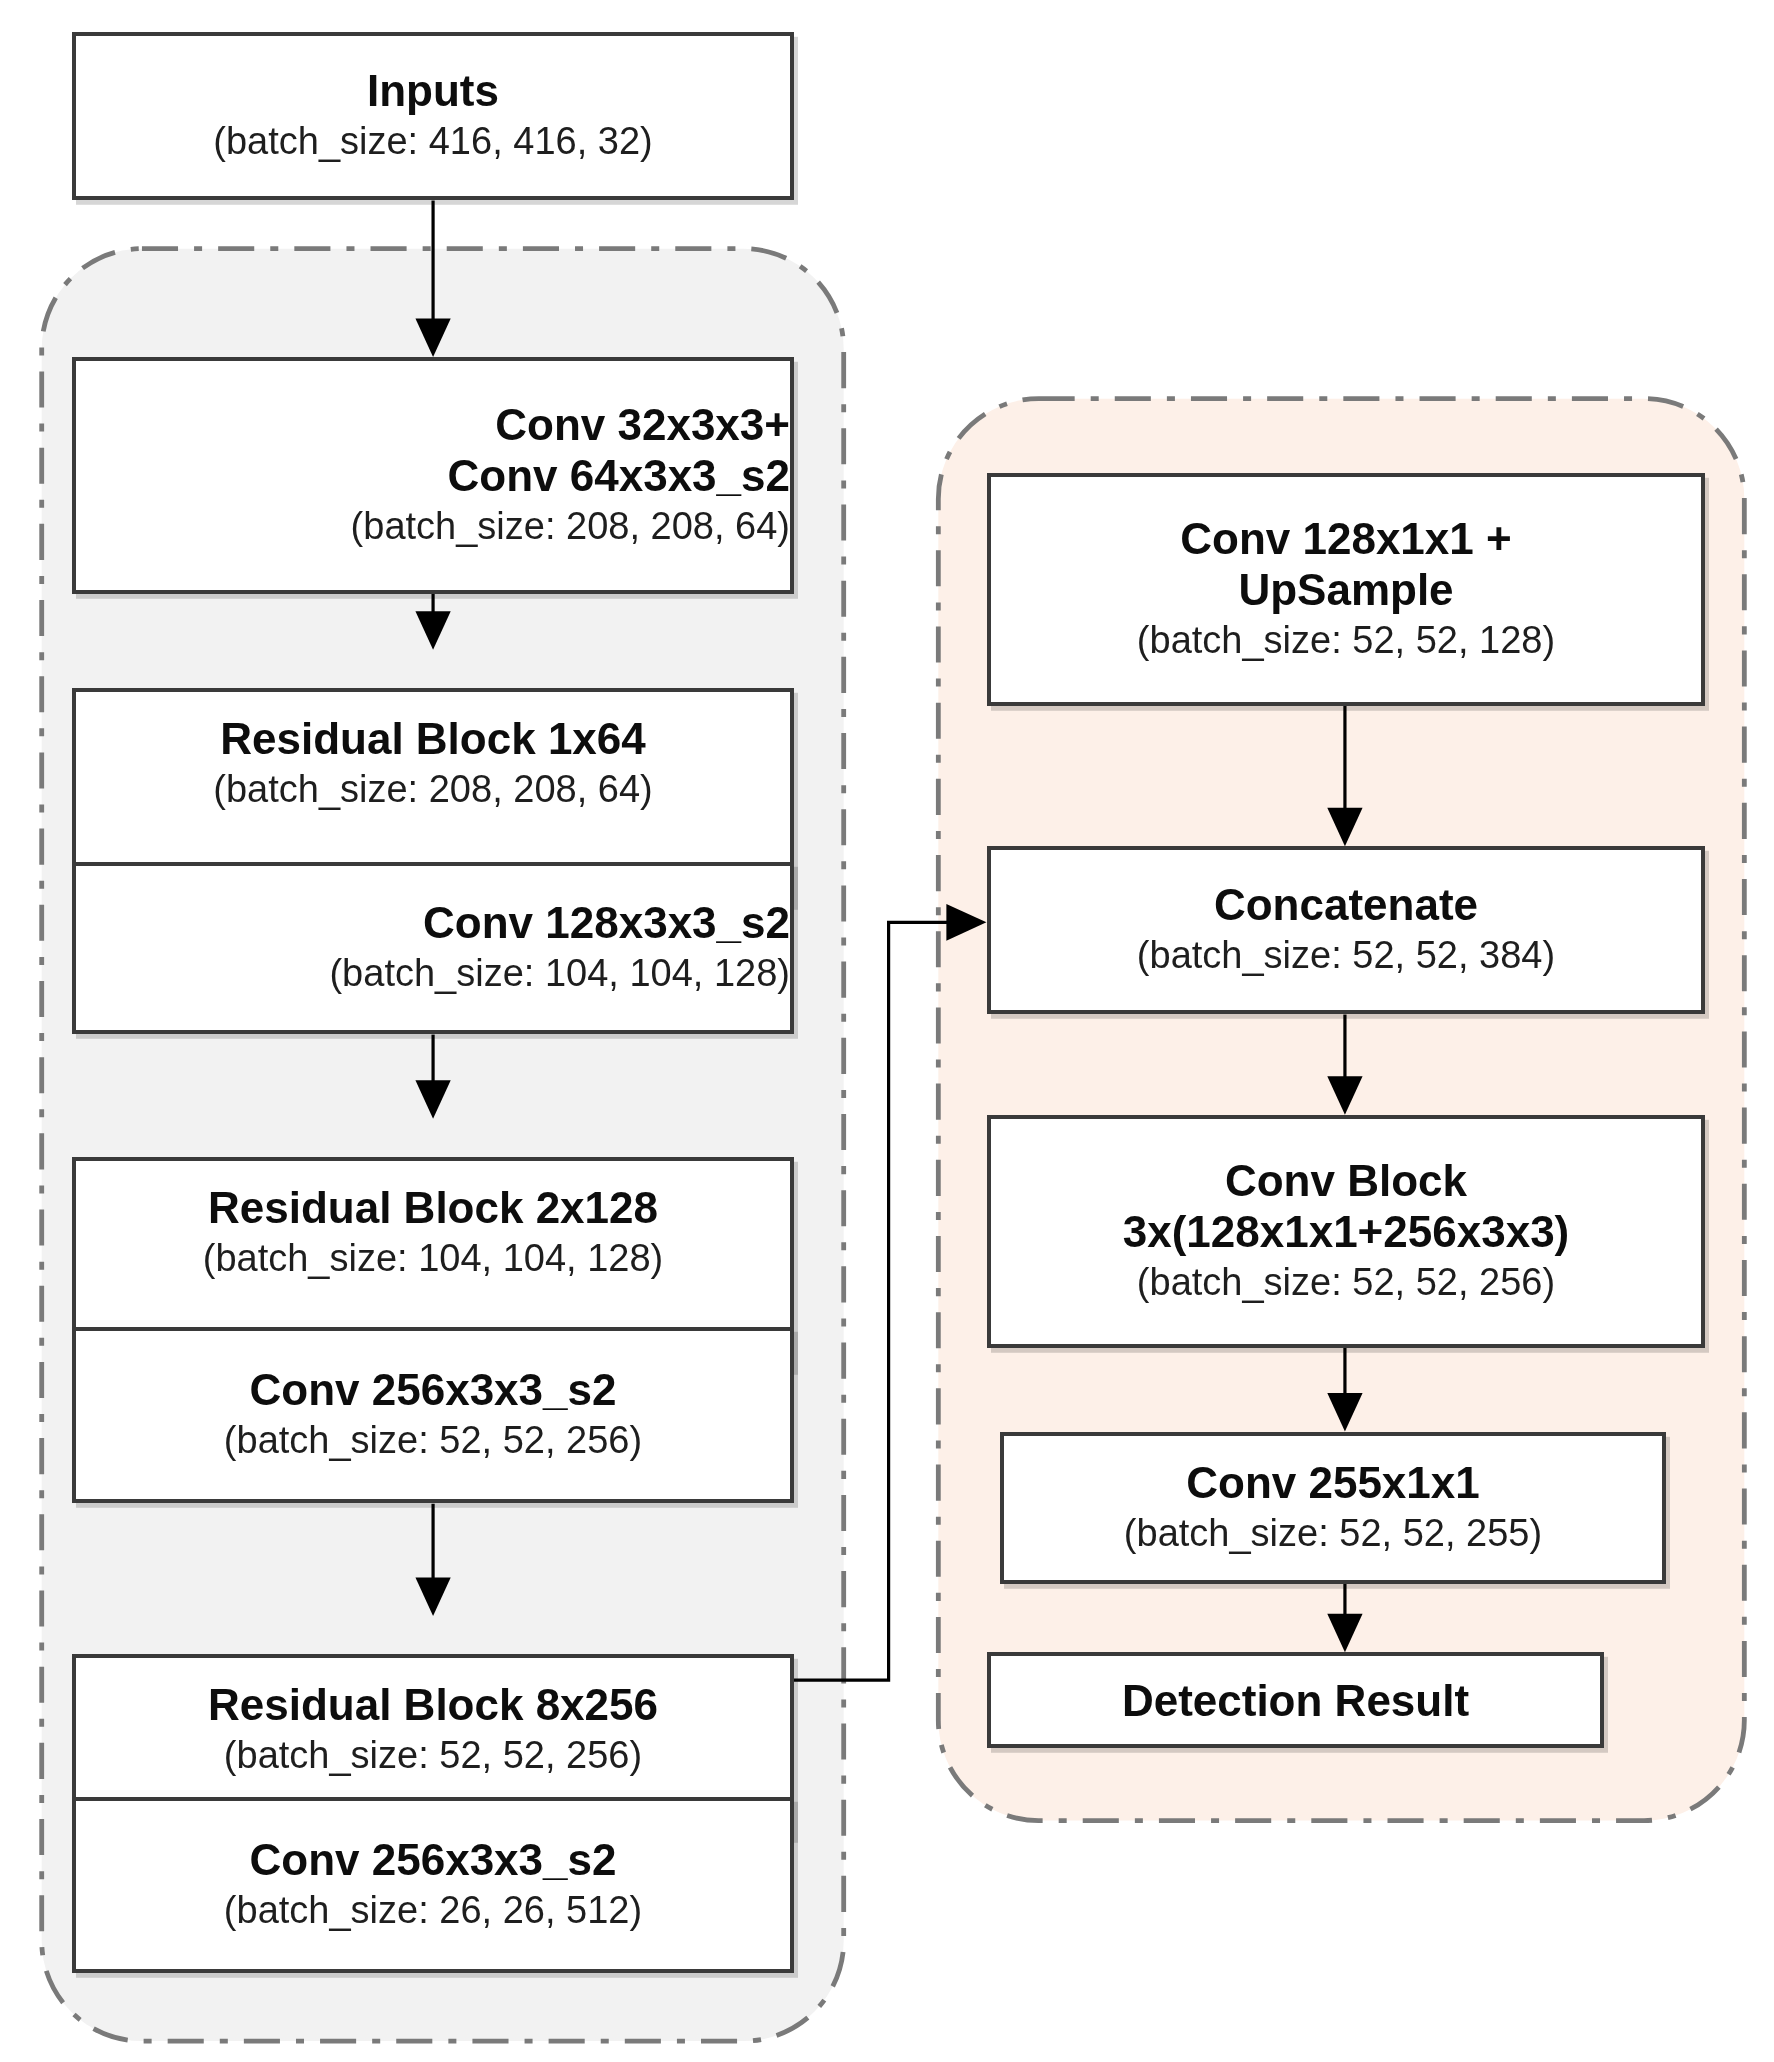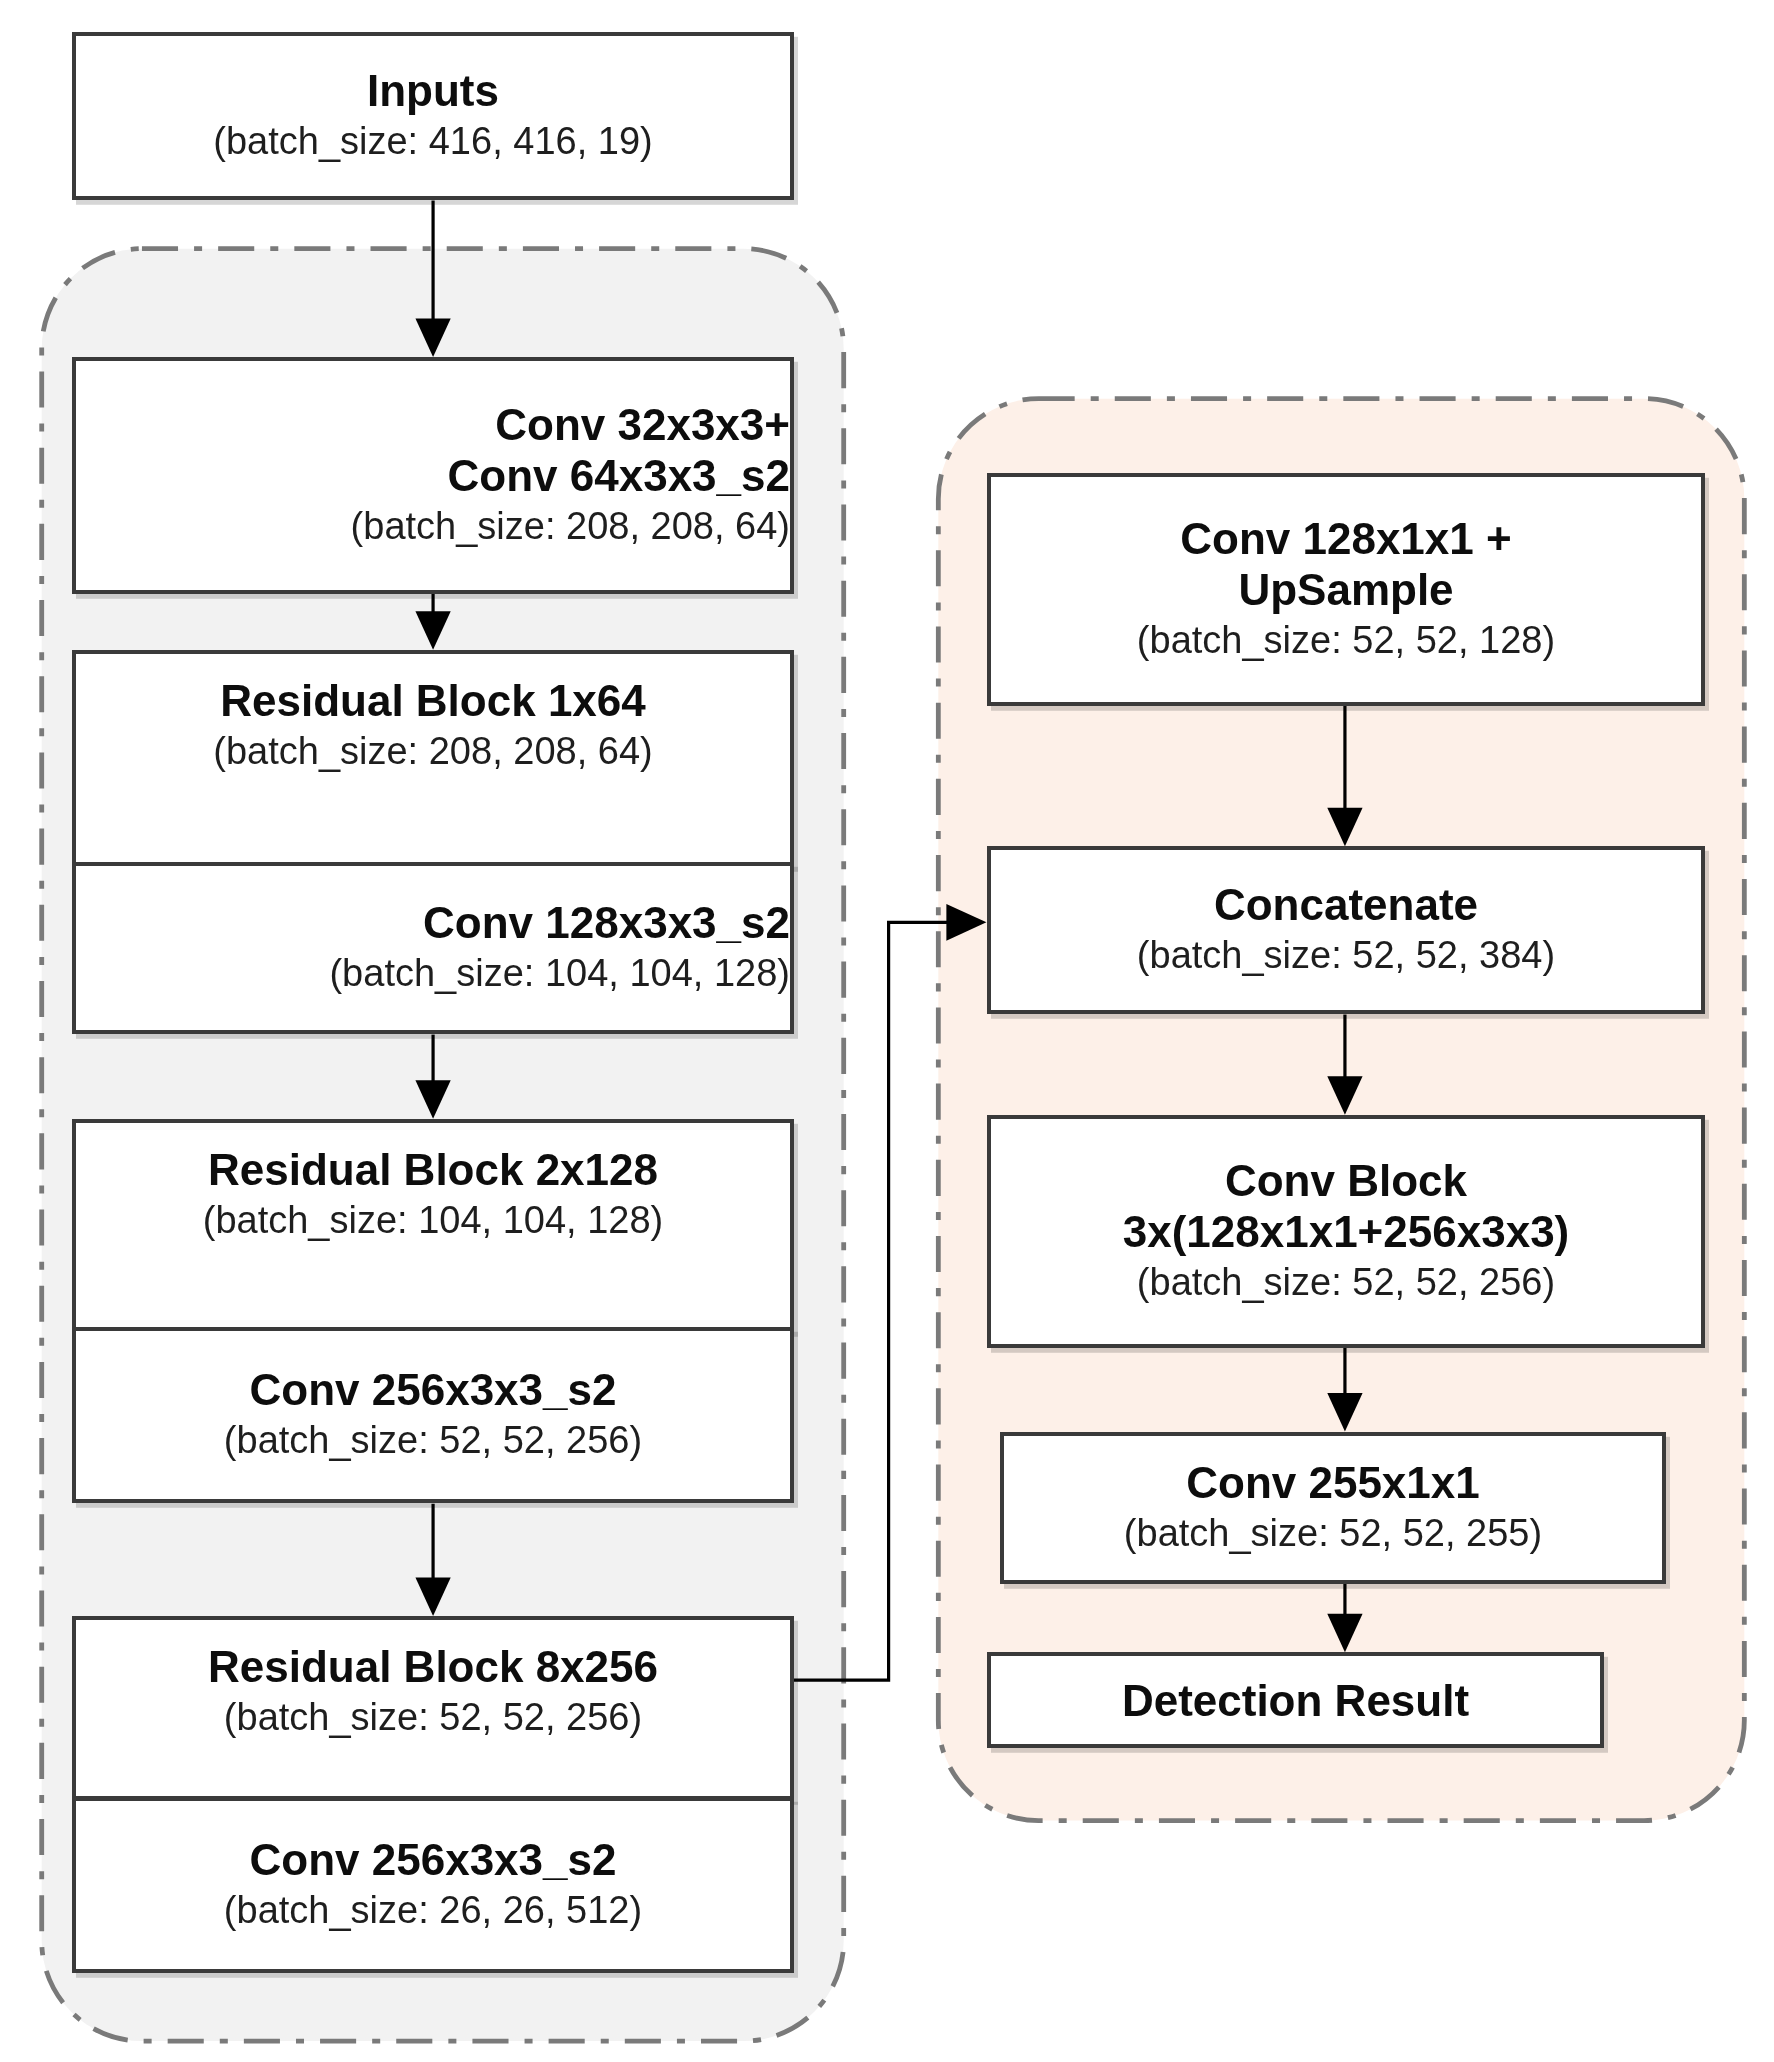--- a/index.html
+++ b/index.html
@@ -12,21 +12,21 @@
   #stage{position:absolute;left:0;top:0;width:1774px;height:2062px;}
   #underlay{position:absolute;left:0;top:0;z-index:0;}
   .node{
     position:absolute;z-index:2;box-sizing:border-box;
     background:#ffffff;
     border:4px solid var(--box-border,#3a3a3a);
     box-shadow:4px 4.8px 0 rgba(0,0,0,0.16);
     display:flex;flex-direction:column;align-items:center;justify-content:center;
     text-align:center;
   }
-  .node.top-align{justify-content:flex-start;padding-top:21px;}
+  .node.top-align{justify-content:flex-start;padding-top:21px;margin-top:38px;}
   .t{font-weight:700;font-size:44px;line-height:51px;color:var(--text,#0d0d0d);white-space:nowrap;}
   .s{font-weight:400;font-size:38px;line-height:51px;color:#1e1e1e;white-space:nowrap;}
 </style>
 </head>
 <body>
 
 <div id="stage">
 
   <svg id="underlay" width="1774" height="2062" viewBox="0 0 2212 2571">
 
@@ -66,21 +66,21 @@
       <polygon points="1677,1785 1655,1737 1699,1737" fill="#000000"></polygon>
     </g>
     <g>
       <line x1="1677" y1="1975" x2="1677" y2="2015" stroke-width="4" stroke="#000000"></line>
       <polygon points="1677,2060 1655,2012 1699,2012" fill="#000000"></polygon>
     </g>
   </svg>
 
   <div class="node" style="left:72px;top:32px;width:722px;height:168px;">
     <div class="t">Inputs</div>
-    <div class="s">(batch_size: 416, 416, 19)</div>
+    <div class="s">(batch_size: 416, 416, 32)</div>
   </div>
 
   <div class="node" style="left:72px;top:357px;width:722px;height:237px;align-items:flex-end;">
     <div class="t">Conv 32x3x3+</div>
     <div class="t">Conv 64x3x3_s2</div>
     <div class="s">(batch_size: 208, 208, 64)</div>
   </div>
 
   <div class="node top-align" style="left:72px;top:650px;width:722px;height:217px;">
     <div class="t">Residual Block 1x64</div>

